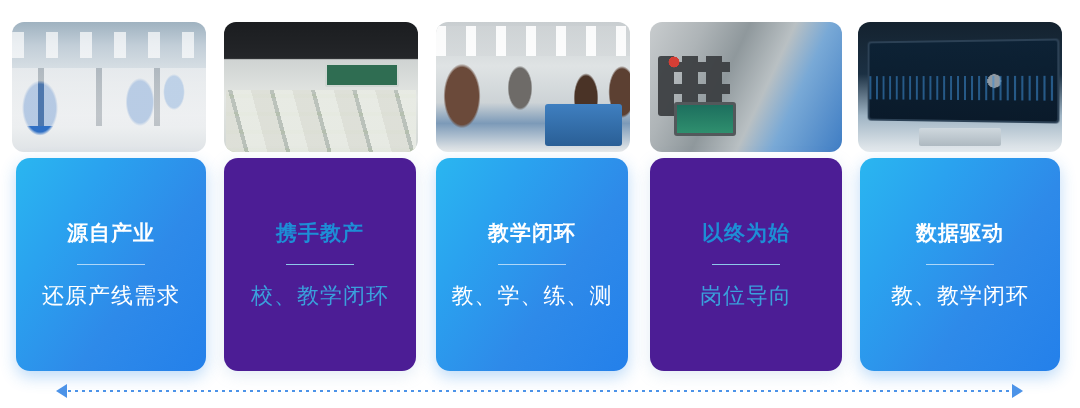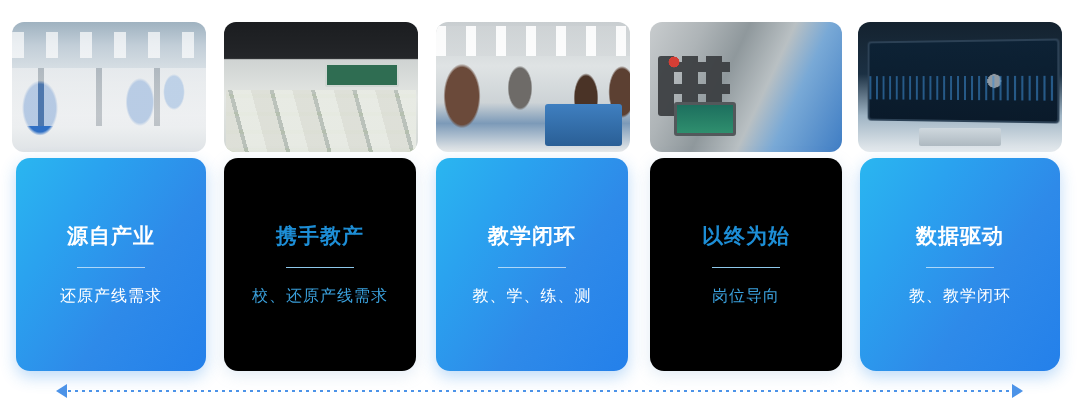--- a/index.html
+++ b/index.html
@@ -122,26 +122,26 @@
     position:absolute; top:3px; height:213px;
     border-radius:14px;
     display:flex; flex-direction:column;
     align-items:center; justify-content:center;
   }
   .card.blue {
     background:linear-gradient(125deg,#2ab6f0 0%, #2aa2ef 28%, #2e8ae9 62%, #2480ea 100%);
     box-shadow:0 6px 16px rgba(41,136,233,.30);
   }
   .card.white {
-    background:#000000;
+    background:#4c1d95;
     box-shadow:0 4px 16px rgba(120,165,210,.22);
   }
   .card-title { font-size:21px; font-weight:bold; letter-spacing:1px; line-height:1; }
   .card-divider { width:68px; height:1px; margin:21px 0 20px; }
-  .card-sub { font-size:16px; letter-spacing:1px; line-height:1; }
+  .card-sub { font-size:22px; letter-spacing:1px; line-height:1; }
 
   .card.blue .card-title { color:#ffffff; }
   .card.blue .card-divider { background:rgba(255,255,255,.62); }
   .card.blue .card-sub { color:#ffffff; }
 
   .card.white .card-title { color:#1d8ed6; }
   .card.white .card-divider { background:#8ec8ea; }
   .card.white .card-sub { color:#3aa0dc; }
 
   
@@ -181,36 +181,36 @@
 
     <div class="card blue" style="left:16px; width:190px;">
       <div class="card-title">源自产业</div>
       <div class="card-divider"></div>
       <div class="card-sub">还原产线需求</div>
     </div>
 
     <div class="card white" style="left:224px; width:192px;">
       <div class="card-title">携手教产</div>
       <div class="card-divider"></div>
-      <div class="card-sub">校、还原产线需求</div>
+      <div class="card-sub">校、教学闭环</div>
     </div>
 
     <div class="card white" style="left:650px; width:192px;">
       <div class="card-title">以终为始</div>
       <div class="card-divider"></div>
       <div class="card-sub">岗位导向</div>
     </div>
 
     <div class="card blue" style="left:436px; width:192px;">
       <div class="card-title">教学闭环</div>
       <div class="card-divider"></div>
       <div class="card-sub">教、学、练、测</div>
     </div>
 
-    <div class="card blue" style="left:860px; width:200px;border-radius:16px;">
+    <div class="card blue" style="left:860px; width:200px;">
       <div class="card-title">数据驱动</div>
       <div class="card-divider"></div>
       <div class="card-sub">教、教学闭环</div>
     </div>
 
   </div>
 
   <div class="arrow-band">
     <div class="arrow-head left"></div>
     <div class="arrow-line"></div>

